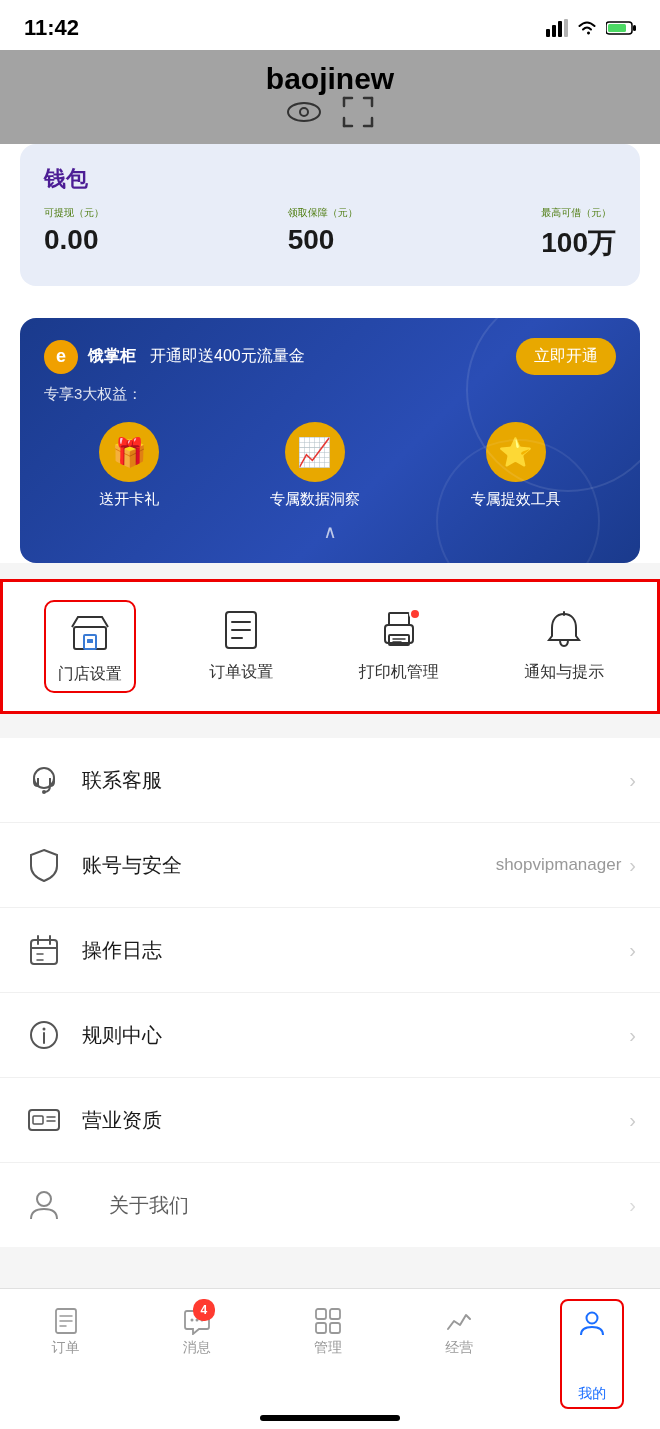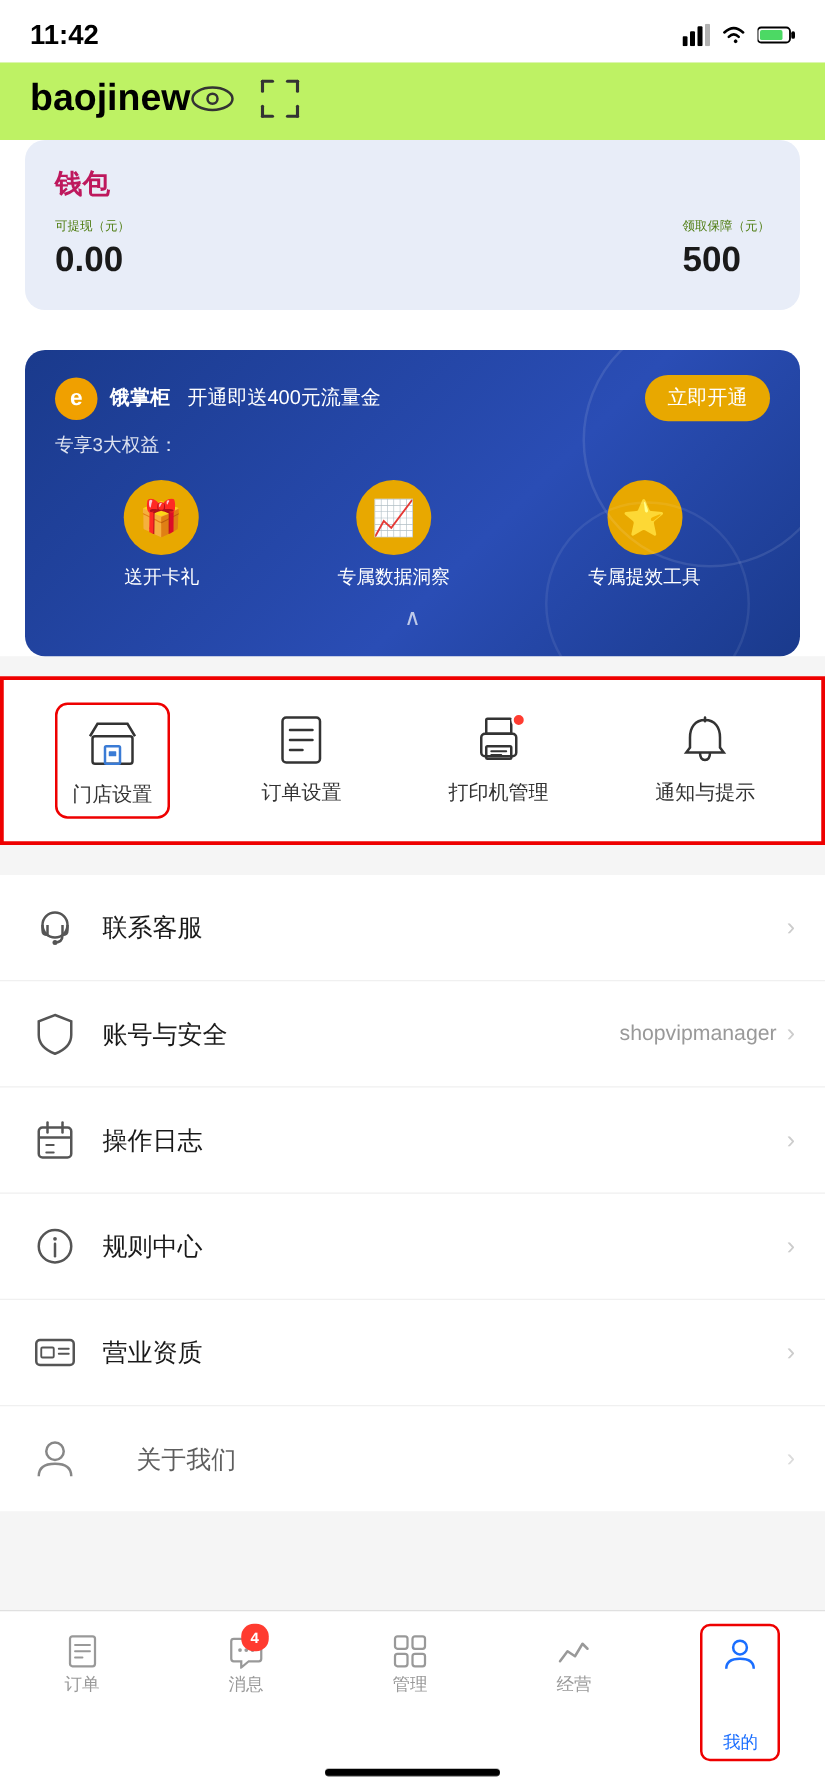--- a/index.html
+++ b/index.html
@@ -27,25 +27,26 @@
       color: #000;
     }
     .status-icons {
       display: flex;
       align-items: center;
       gap: 8px;
     }
 
     
     .header {
-      background: #bef264;
+      background: #a3a3a3;
       display: flex;
       justify-content: flex-start;
       align-items: center;
       padding: 12px 24px 16px;
+      flex-direction: column;
     }
     .header-title {
       font-size: 30px;
       font-weight: 700;
       color: #000;
     }
     .header-icons {
       display: flex;
       gap: 20px;
       align-items: center;
@@ -54,21 +55,21 @@
     
     .wallet-card {
       background: #e8edf8;
       margin: 0 20px 16px;
       border-radius: 16px;
       padding: 20px 24px 24px;
     }
     .wallet-title {
       font-size: 22px;
       font-weight: 600;
-      color: #be185d;
+      color: #4c1d95;
       margin-bottom: 12px;
       font-family: Liberation Mono, monospace;
     }
     .wallet-stats {
       display: flex;
       justify-content: space-between;
     }
     .wallet-stat-item {
       display: flex;
       flex-direction: column;
@@ -407,20 +408,24 @@
     <div class="wallet-card">
       <div class="wallet-title">钱包</div>
       <div class="wallet-stats">
         <div class="wallet-stat-item">
           <span class="wallet-stat-label">可提现（元）</span>
           <span class="wallet-stat-value">0.00</span>
         </div>
         <div class="wallet-stat-item">
           <span class="wallet-stat-label">领取保障（元）</span>
           <span class="wallet-stat-value">500</span>
+        </div>
+        <div class="wallet-stat-item">
+          <span class="wallet-stat-label">最高可借（元）</span>
+          <span class="wallet-stat-value">100万</span>
         </div>
       </div>
     </div>
   </div>
 
   <div style="background:#fff; padding: 0 0 0 0;">
     <div class="promo-banner">
       <div class="promo-top">
         <div class="promo-brand">
           <div class="promo-logo">

